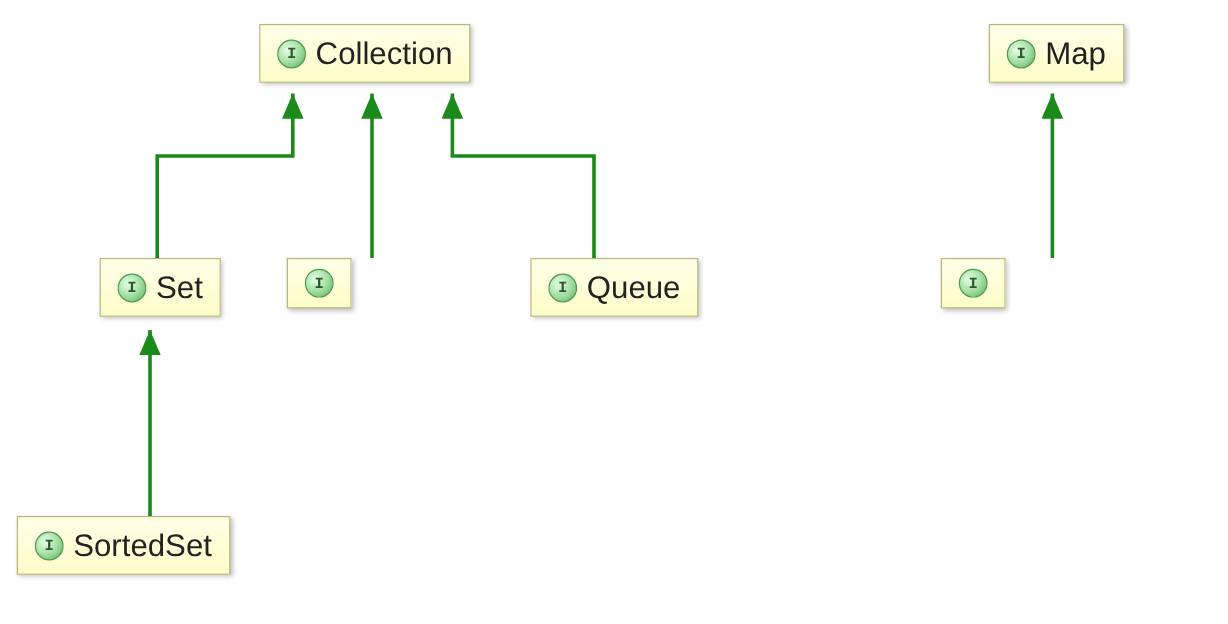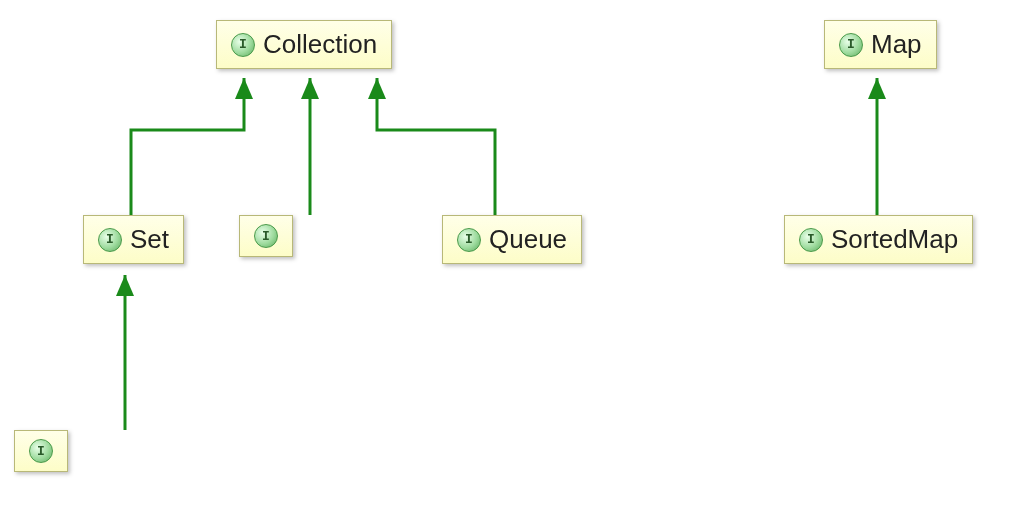--- a/index.html
+++ b/index.html
@@ -84,23 +84,23 @@
   <span class="icon">I</span>
 </div>
 
 <div class="node" style="left:442px; top:215px;">
   <span class="icon">I</span>
   <span class="label">Queue</span>
 </div>
 
 <div class="node" style="left:14px; top:430px;">
   <span class="icon">I</span>
+  <span class="label">SortedSet</span>
 </div>
 
 <div class="node" style="left:824px; top:20px;">
   <span class="icon">I</span>
   <span class="label">Map</span>
 </div>
 
 <div class="node" style="left:784px; top:215px;">
   <span class="icon">I</span>
-  <span class="label">SortedMap</span>
 </div>
 
 </body></html>

